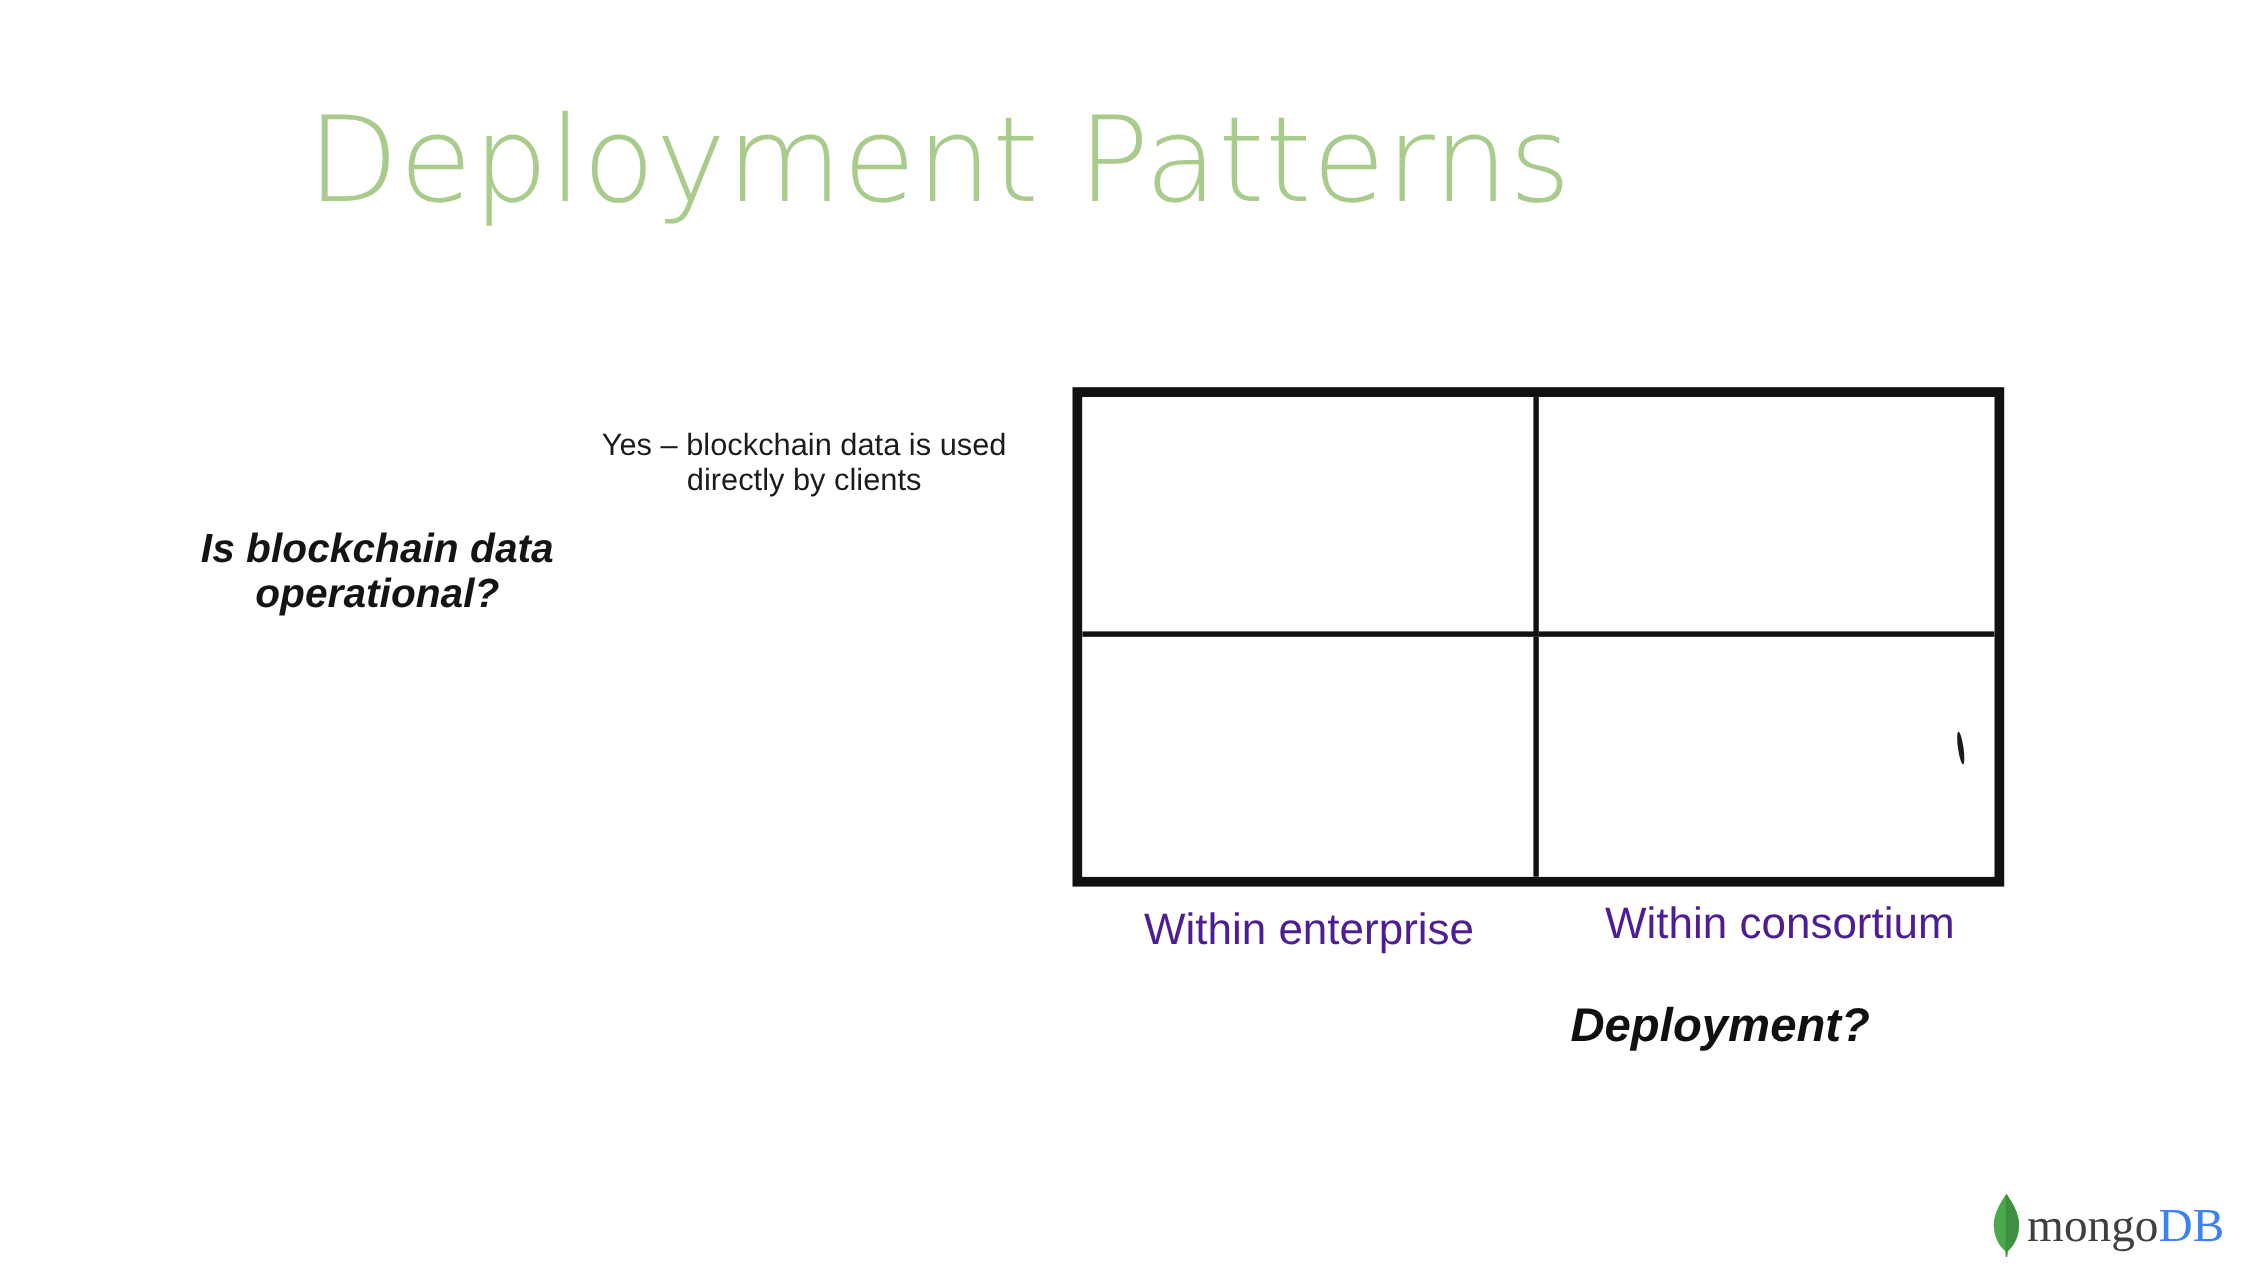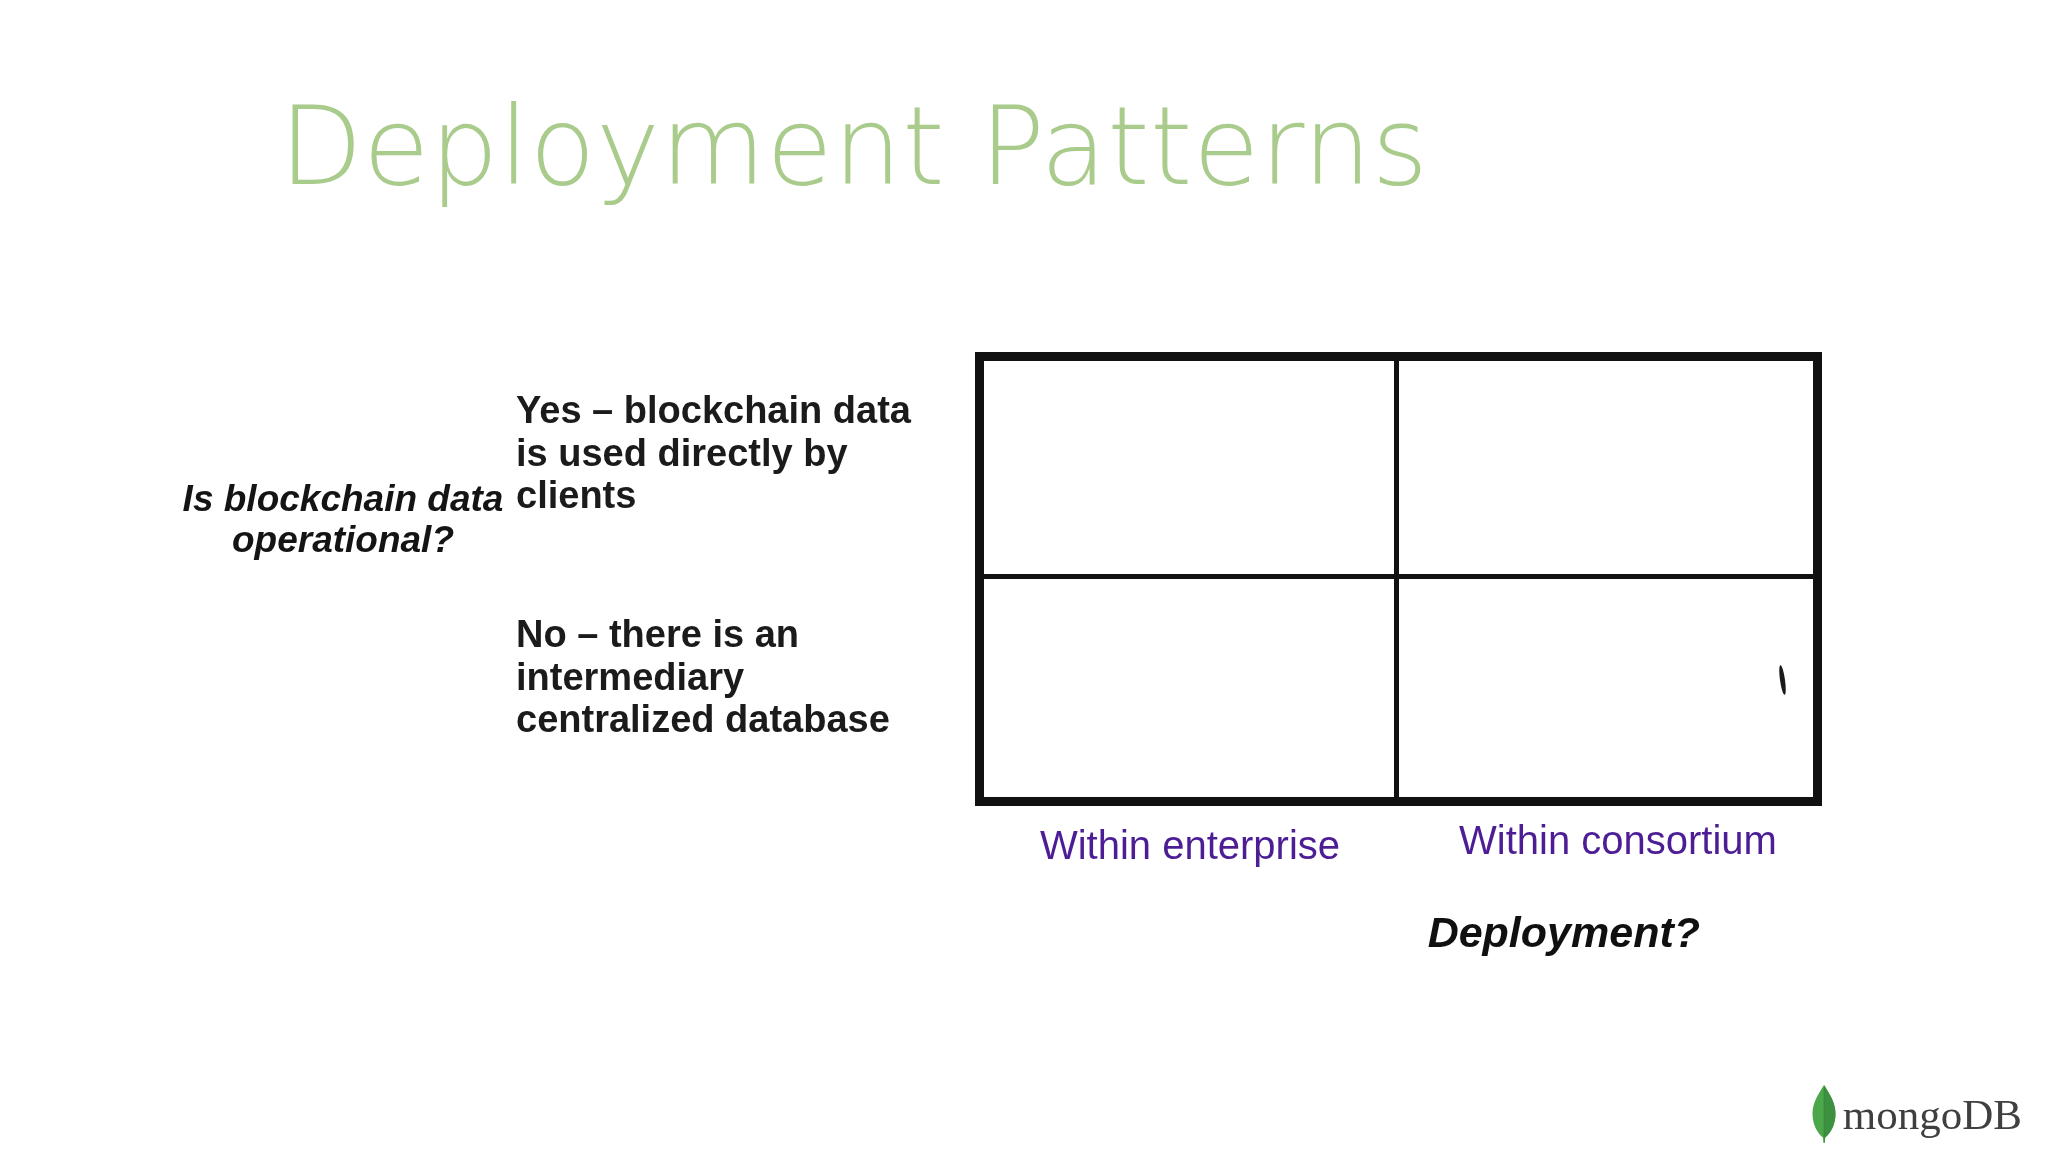--- a/index.html
+++ b/index.html
@@ -56,24 +56,25 @@
     font-style: italic;
     font-size: 37px;
     line-height: 1.12;
     color: #141414;
   }
 
   
   .row-label {
     position: absolute;
     width: 430px;
-    font-family: "Liberation Sans", sans-serif;
-    font-weight: bold;
+    text-align: center;
+    font-family: "Liberation Sans", sans-serif;
+    font-weight: normal;
     font-style: normal;
-    font-size: 38px;
+    font-size: 28px;
     line-height: 1.12;
     color: #1b1b1b;
   }
   .row-label.row-yes {
     left: 516px;
     top: 389px;
   }
   .row-label.row-no {
     left: 516px;
     top: 613px;
@@ -169,36 +170,35 @@
     height: 58px;
   }
   .brand-wordmark {
     font-family: "Liberation Serif", serif;
     font-size: 43px;
     line-height: 1;
     letter-spacing: 0px;
     white-space: nowrap;
   }
   .brand-mongo { color: #3f3f3f; }
-  .brand-db { color: #404040; }
+  .brand-db { color: #3b82f6; }
 </style>
 </head>
 <body>
 
 <div id="slide">
 
   <div class="slide-title">Deployment Patterns</div>
 
   <div id="matrix">
 
     <div class="axis-row-title">Is blockchain data operational?</div>
 
     <div class="row-label row-yes">Yes – blockchain data is used directly by clients</div>
 
-    <div class="row-label row-no">No – there is an intermediary centralized database</div>
 
     <div class="grid">
       <div class="cell c-tl"></div>
       <div class="cell c-tr"></div>
       <div class="cell c-bl"></div>
       <div class="cell c-br">
         <span class="artifact"></span>
       </div>
     </div>
 

